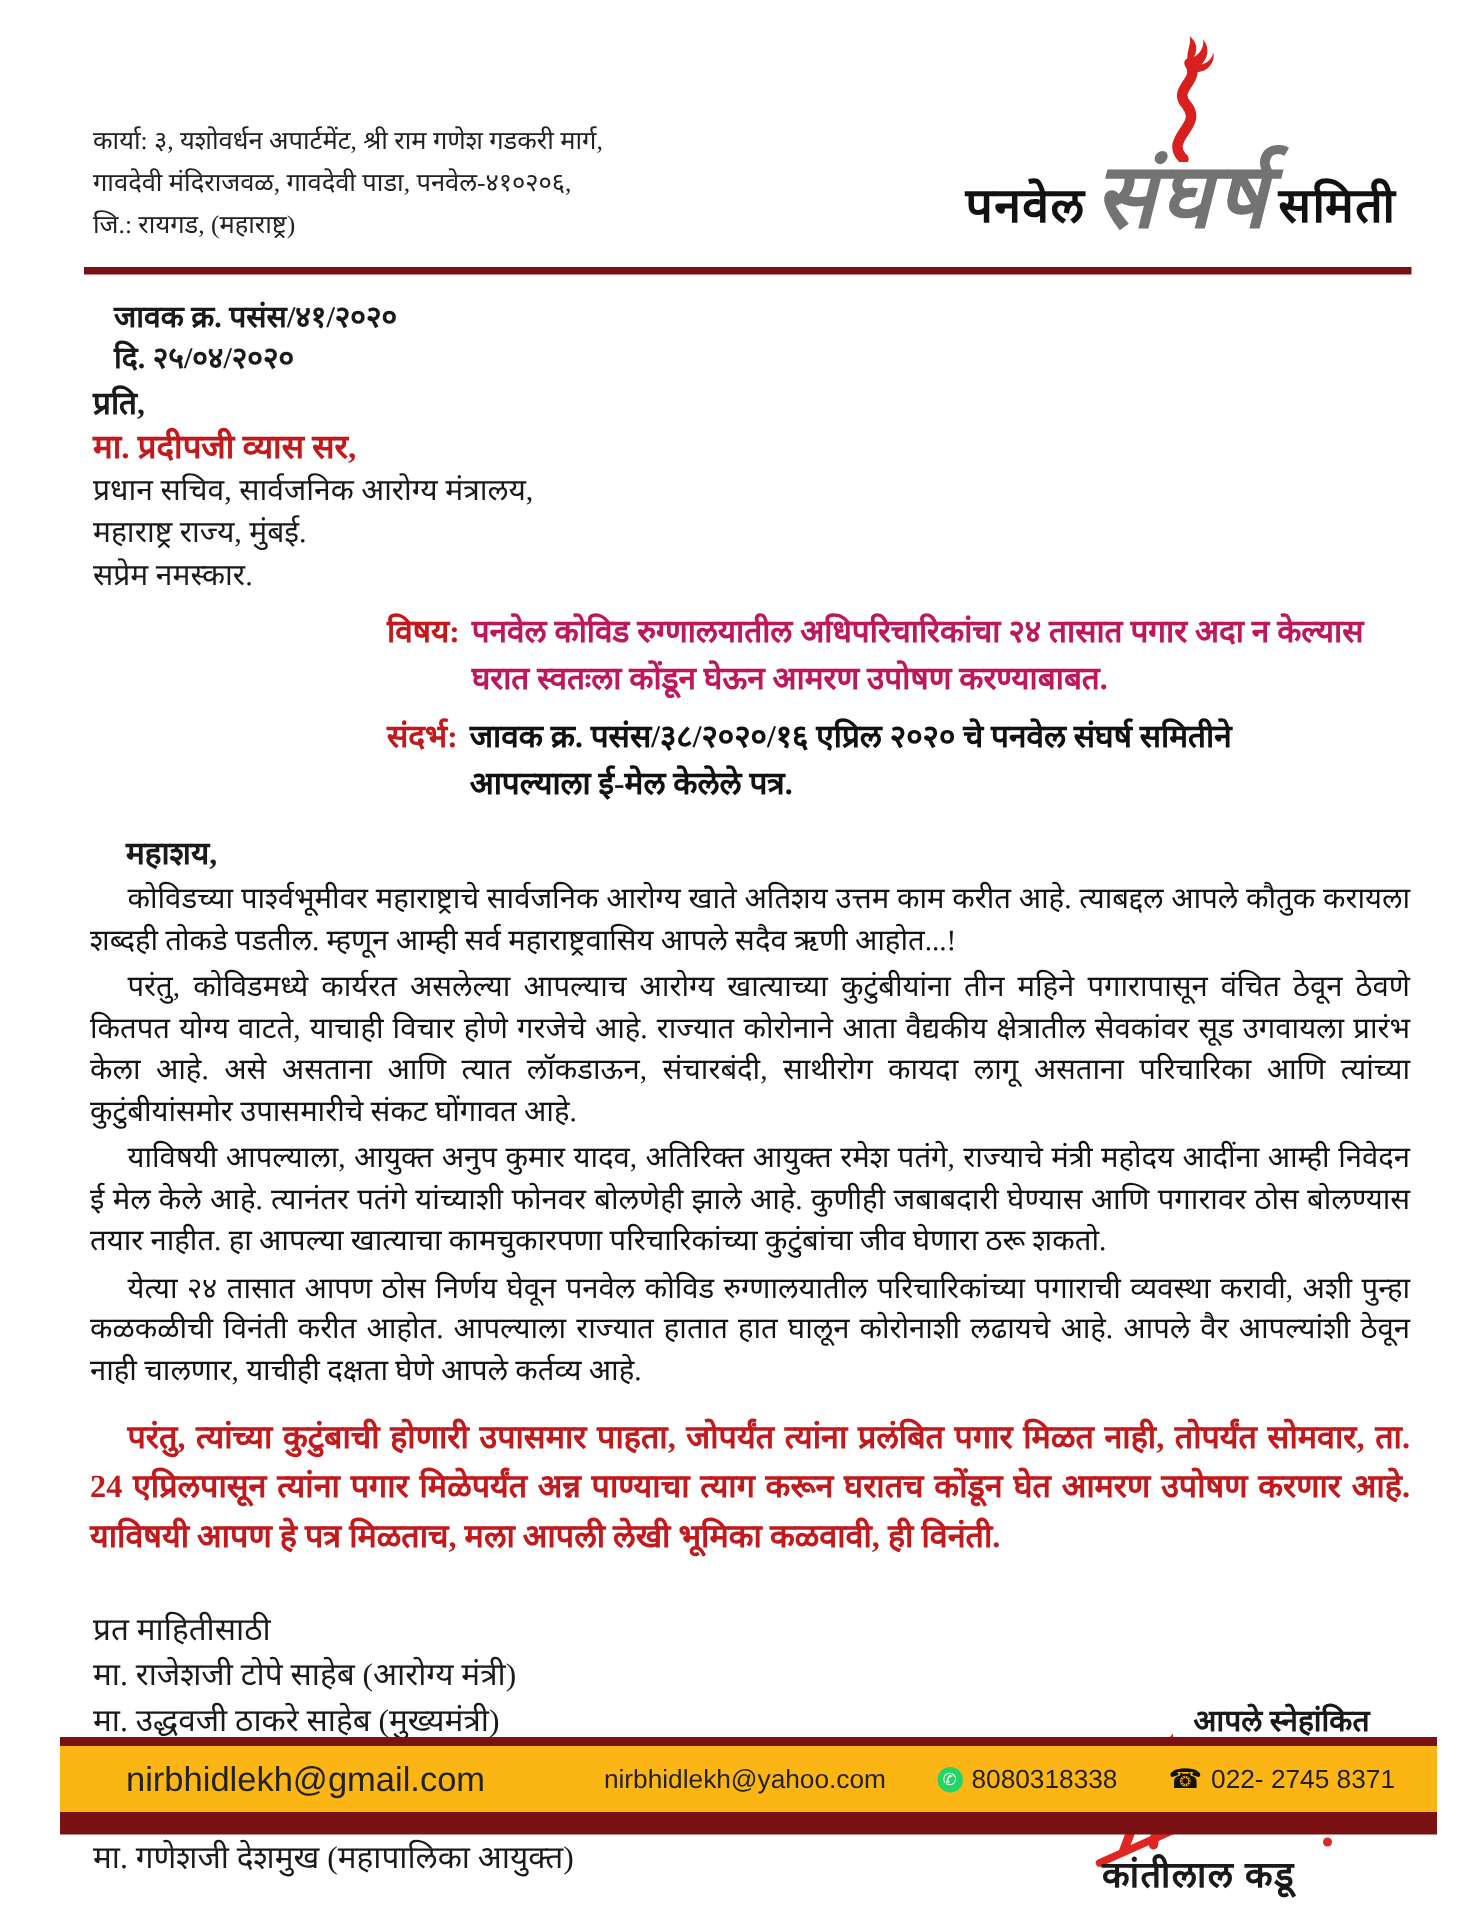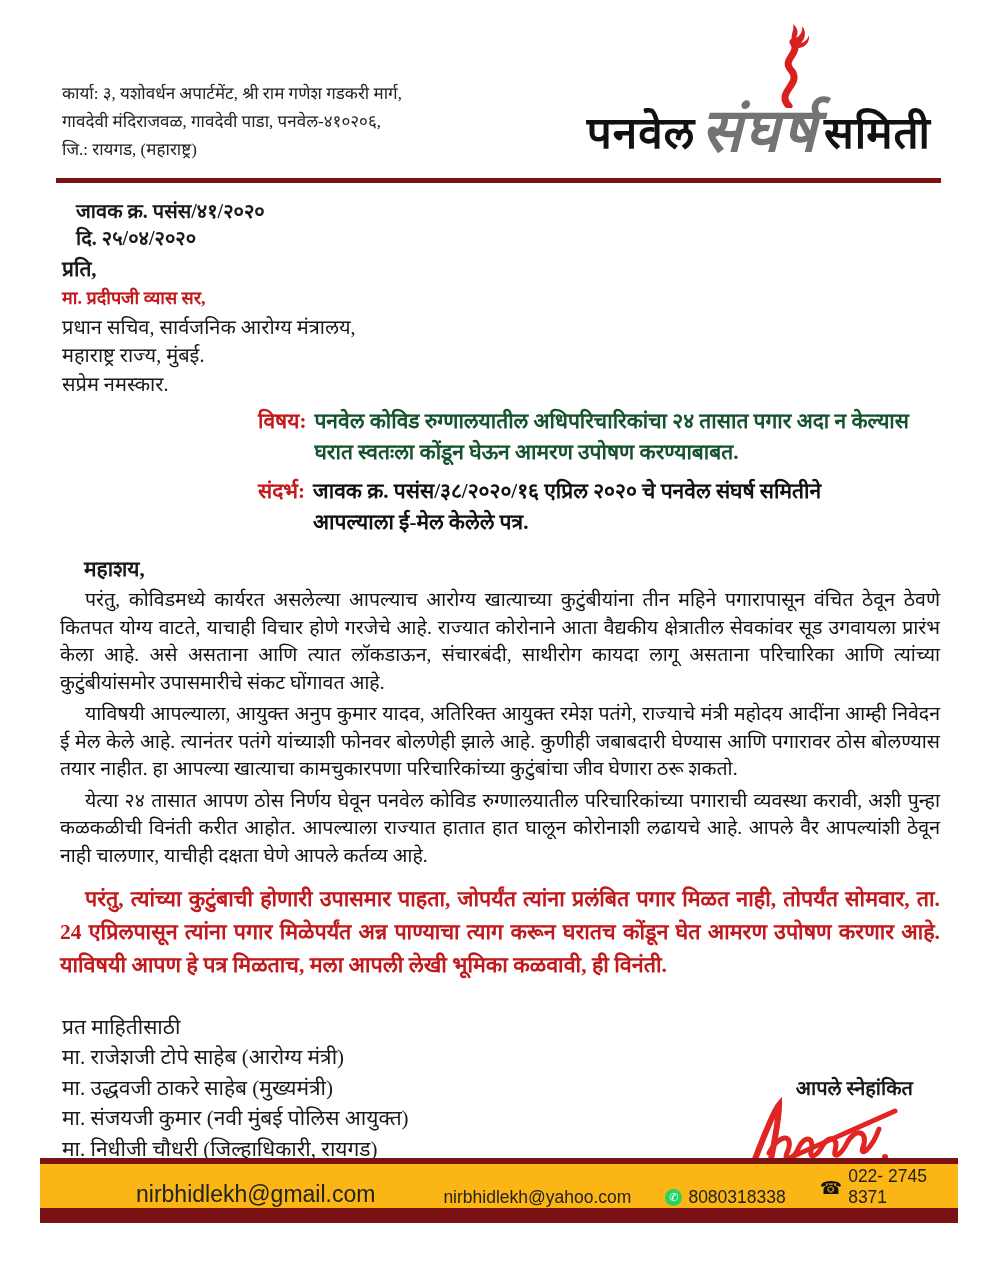--- a/index.html
+++ b/index.html
@@ -15,41 +15,41 @@
     background:#ffffff;
     overflow:hidden;
   }
   
   .letterhead {
     display:flex; justify-content:space-between; align-items:flex-end;
     padding:50px 52px 10px 62px;
   }
   .office-address { font-size:17px; line-height:28px; color:#222; padding-bottom:2px; }
   .logo-block { position:relative; text-align:right; padding-right:6px; padding-top:34px; white-space:nowrap; }
-  .logo-line { font-weight:bold; font-size:44px; letter-spacing:1px; color:#111; }
+  .logo-line { font-weight:bold; font-size:32px; letter-spacing:1px; color:#111; }
   .logo-sangharsh {
     color:#737373; font-size:60px; font-style:italic; font-weight:bold;
     letter-spacing:2px; padding:0 6px; position:relative; top:3px;
   }
   .flame-icon { position:absolute; right:118px; top:-28px; width:56px; height:86px; }
   .head-rule { height:5px; background:#7a1113; margin:2px 48px 0 56px; }
 
   
   .meta-row { display:flex; justify-content:space-between; font-weight:bold; font-size:20px; margin:14px 112px 0 76px;flex-direction:column; }
 
   
   .recipient { margin:4px 50px 0 62px; font-size:20px; line-height:28px; }
   .recipient .to-label { font-weight:bold; font-size:21px; }
-  .recipient .to-name { color:#c2191c; font-weight:bold; font-size:18px; line-height:30px; }
+  .recipient .to-name { color:#c2191c; font-weight:bold; font-size:22px; line-height:30px; }
   .recipient .greeting { margin-top:1px; }
 
   
   .subj-block { display:flex; margin:8px 50px 0 258px; font-weight:bold; font-size:21px; line-height:31px; }
   .subj-label { color:#c2191c; flex:0 0 auto; padding-right:8px; }
-  .subj-text { flex:1 1 auto; color:#14532d; }
+  .subj-text { flex:1 1 auto; color:#be185d; }
   .ref-text { flex:1 1 auto; color:#111; max-width:560px; }
 
   
   .letter-body { margin:16px 49px 0 60px; }
   .salutation { font-size:21px; font-weight:bold; padding-left:24px; }
   .para {
     font-size:19.5px; line-height:27.5px; text-align:justify;
     text-indent:25px; margin-top:4px; color:#141414;
   }
   .para-red {
@@ -65,21 +65,21 @@
   .sign-closing { font-size:20px; font-weight:bold; text-align:right; padding-right:16px; }
   .signature-svg { display:block; margin:-6px 0 -14px auto; }
   .sign-name { font-size:24px; font-weight:bold; letter-spacing:1px; }
   .sign-role { font-size:19px; font-weight:bold; margin-top:2px; white-space:nowrap; }
 
   
   .footer-bar { position:absolute; left:40px; right:31px; top:1158px; }
   .footer-strip-top { height:6px; background:#7a1113; }
   .footer-main {
     background:#fbb515; height:44px;
-    display:flex; align-items:flex-end; gap:34px; padding:0 28px 0 96px;
+    display:flex; align-items:center; gap:34px; padding:0 28px 0 44px;
   }
   .footer-strip-bottom { height:15px; background:#7a1113; }
   .footer-email-main { font-size:23px; color:#222; font-family:"Liberation Sans","DejaVu Sans",sans-serif; }
   .footer-email-alt, .footer-num { font-size:17.5px; color:#222; font-family:"Liberation Sans","DejaVu Sans",sans-serif; }
   .footer-item { display:flex; align-items:center; gap:6px; }
   .wa-icon {
     width:17px; height:17px; border-radius:50%; background:#25d366;
     color:#fff; font-size:11px; line-height:17px; text-align:center; display:inline-block;
     font-family:"DejaVu Sans",sans-serif;
   }
@@ -125,20 +125,21 @@
     <span class="subj-text">पनवेल कोविड रुग्णालयातील अधिपरिचारिकांचा २४ तासात पगार अदा न केल्यास घरात स्वतःला कोंडून घेऊन आमरण उपोषण करण्याबाबत.</span>
   </div>
 
   <div class="subj-block">
     <span class="subj-label">संदर्भ:</span>
     <span class="ref-text">जावक क्र. पसंस/३८/२०२०/१६ एप्रिल २०२० चे पनवेल संघर्ष समितीने आपल्याला ई-मेल केलेले पत्र.</span>
   </div>
 
   <div class="letter-body">
     <div class="salutation">महाशय,</div>
+    <p class="para">कोविडच्या पार्श्वभूमीवर महाराष्ट्राचे सार्वजनिक आरोग्य खाते अतिशय उत्तम काम करीत आहे. त्याबद्दल आपले कौतुक करायला शब्दही तोकडे पडतील. म्हणून आम्ही सर्व महाराष्ट्रवासिय आपले सदैव ऋणी आहोत...!</p>
     <p class="para">परंतु, कोविडमध्ये कार्यरत असलेल्या आपल्याच आरोग्य खात्याच्या कुटुंबीयांना तीन महिने पगारापासून वंचित ठेवून ठेवणे कितपत योग्य वाटते, याचाही विचार होणे गरजेचे आहे. राज्यात कोरोनाने आता वैद्यकीय क्षेत्रातील सेवकांवर सूड उगवायला प्रारंभ केला आहे. असे असताना आणि त्यात लॉकडाऊन, संचारबंदी, साथीरोग कायदा लागू असताना परिचारिका आणि त्यांच्या कुटुंबीयांसमोर उपासमारीचे संकट घोंगावत आहे.</p>
     <p class="para">याविषयी आपल्याला, आयुक्त अनुप कुमार यादव, अतिरिक्त आयुक्त रमेश पतंगे, राज्याचे मंत्री महोदय आदींना आम्ही निवेदन ई मेल केले आहे. त्यानंतर पतंगे यांच्याशी फोनवर बोलणेही झाले आहे. कुणीही जबाबदारी घेण्यास आणि पगारावर ठोस बोलण्यास तयार नाहीत. हा आपल्या खात्याचा कामचुकारपणा परिचारिकांच्या कुटुंबांचा जीव घेणारा ठरू शकतो.</p>
     <p class="para">येत्या २४ तासात आपण ठोस निर्णय घेवून पनवेल कोविड रुग्णालयातील परिचारिकांच्या पगाराची व्यवस्था करावी, अशी पुन्हा कळकळीची विनंती करीत आहोत. आपल्याला राज्यात हातात हात घालून कोरोनाशी लढायचे आहे. आपले वैर आपल्यांशी ठेवून नाही चालणार, याचीही दक्षता घेणे आपले कर्तव्य आहे.</p>
     <p class="para-red">परंतु, त्यांच्या कुटुंबाची होणारी उपासमार पाहता, जोपर्यंत त्यांना प्रलंबित पगार मिळत नाही, तोपर्यंत सोमवार, ता. 24 एप्रिलपासून त्यांना पगार मिळेपर्यंत अन्न पाण्याचा त्याग करून घरातच कोंडून घेत आमरण उपोषण करणार आहे. याविषयी आपण हे पत्र मिळताच, मला आपली लेखी भूमिका कळवावी, ही विनंती.</p>
   </div>
 
   <div class="closing-zone">
     <div class="cc-title">प्रत माहितीसाठी</div>
     <div class="cc-item">मा. राजेशजी टोपे साहेब (आरोग्य मंत्री)</div>
     <div class="cc-item">मा. उद्धवजी ठाकरे साहेब (मुख्यमंत्री)</div>

